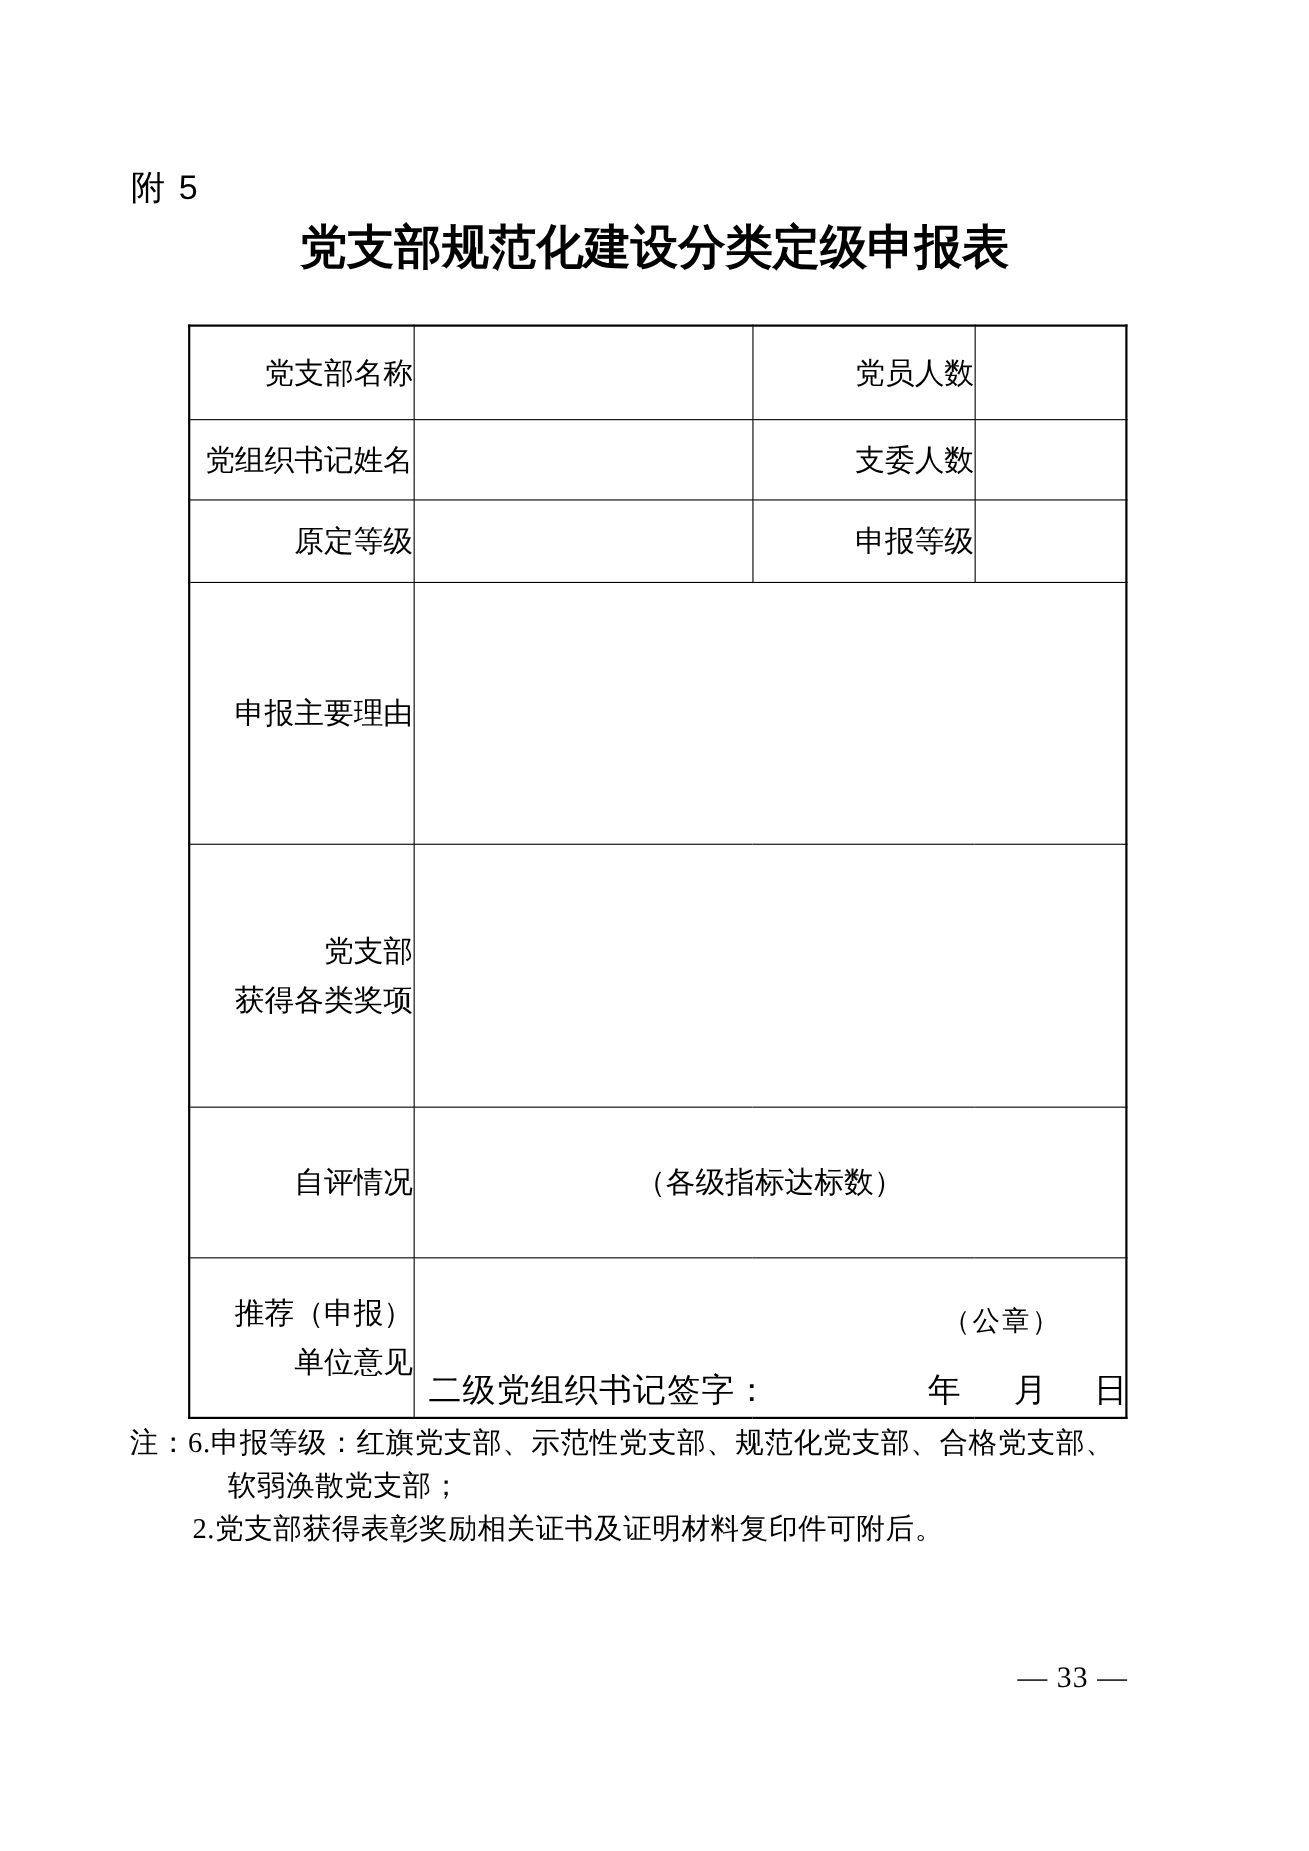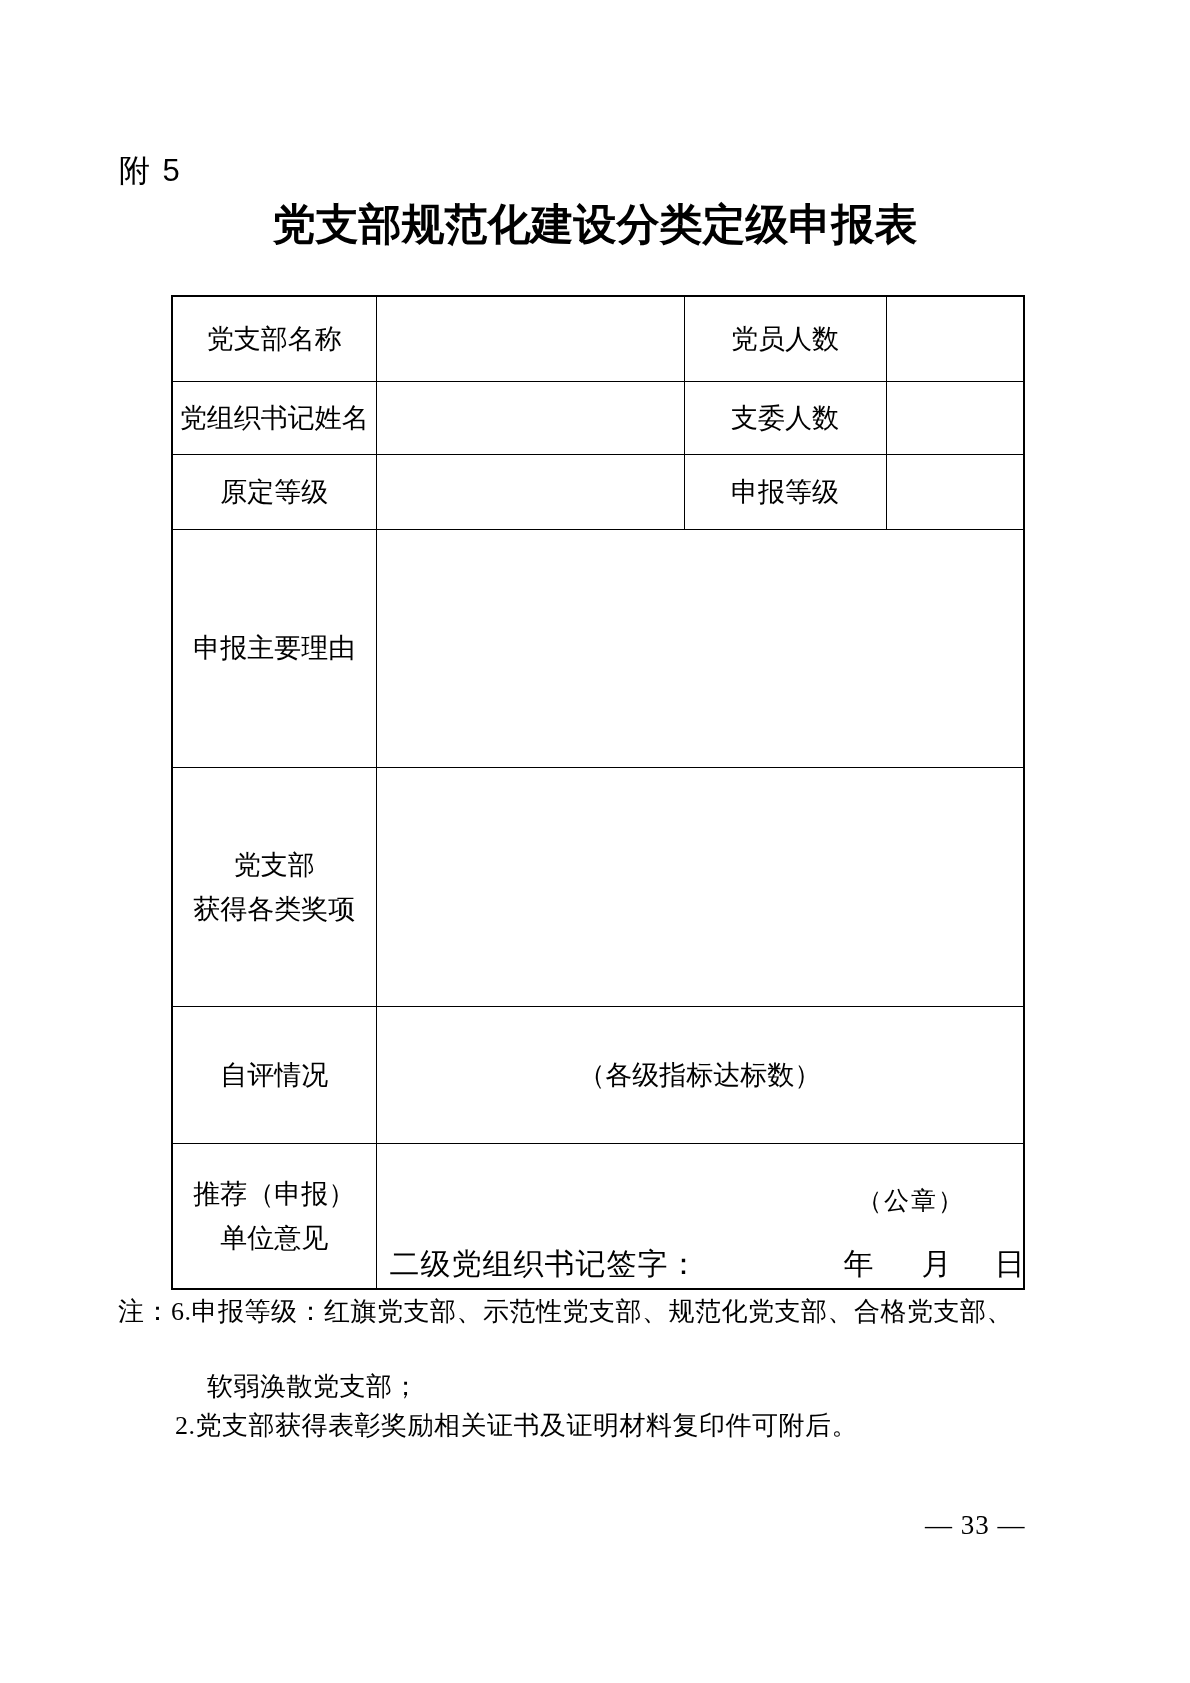--- a/index.html
+++ b/index.html
@@ -40,37 +40,37 @@
   col.c2{width:308px}
   col.c3{width:202px}
   col.c4{width:138px}
   tr.r1{height:85px}
   tr.r2{height:73px}
   tr.r3{height:75px}
   tr.r4{height:238px}
   tr.r5{height:239px}
   tr.r6{height:137px}
   tr.r7{height:146px}
-  td.lbl{text-align:center;line-height:44px;}
+  td.lbl{text-align:right;line-height:44px;}
   td.hint{text-align:center;font-size:26px;}
   td.sig-cell{position:relative;}
   .seal{position:absolute;top:40px;right:58px;font-size:25px;letter-spacing:2px;}
   .sigline{position:absolute;top:100px;left:13px;right:0;font-size:30px;height:34px;}
   .sig{position:absolute;left:0;top:0;letter-spacing:1px;}
   .ymd{position:absolute;top:0;}
   .ymd.y{left:454px}
   .ymd.m{left:532px}
   .ymd.d{left:605px}
   .notes{
     position:absolute;left:118px;top:1292px;width:940px;
     font-size:26px;line-height:39px;
     letter-spacing:0.5px;
   }
   .notes .ln{white-space:nowrap;}
-  .notes .ind2{margin-left:89px;margin-top:36px;}
+  .notes .ind2{margin-left:89px;}
   .notes .ind3{margin-left:57px;}
   .pageno{
     position:absolute;left:925px;top:1510px;
     font-size:27px;letter-spacing:1px;
     font-family:Liberation Serif, serif;
   }
 </style>
 </head>
 <body>
 

